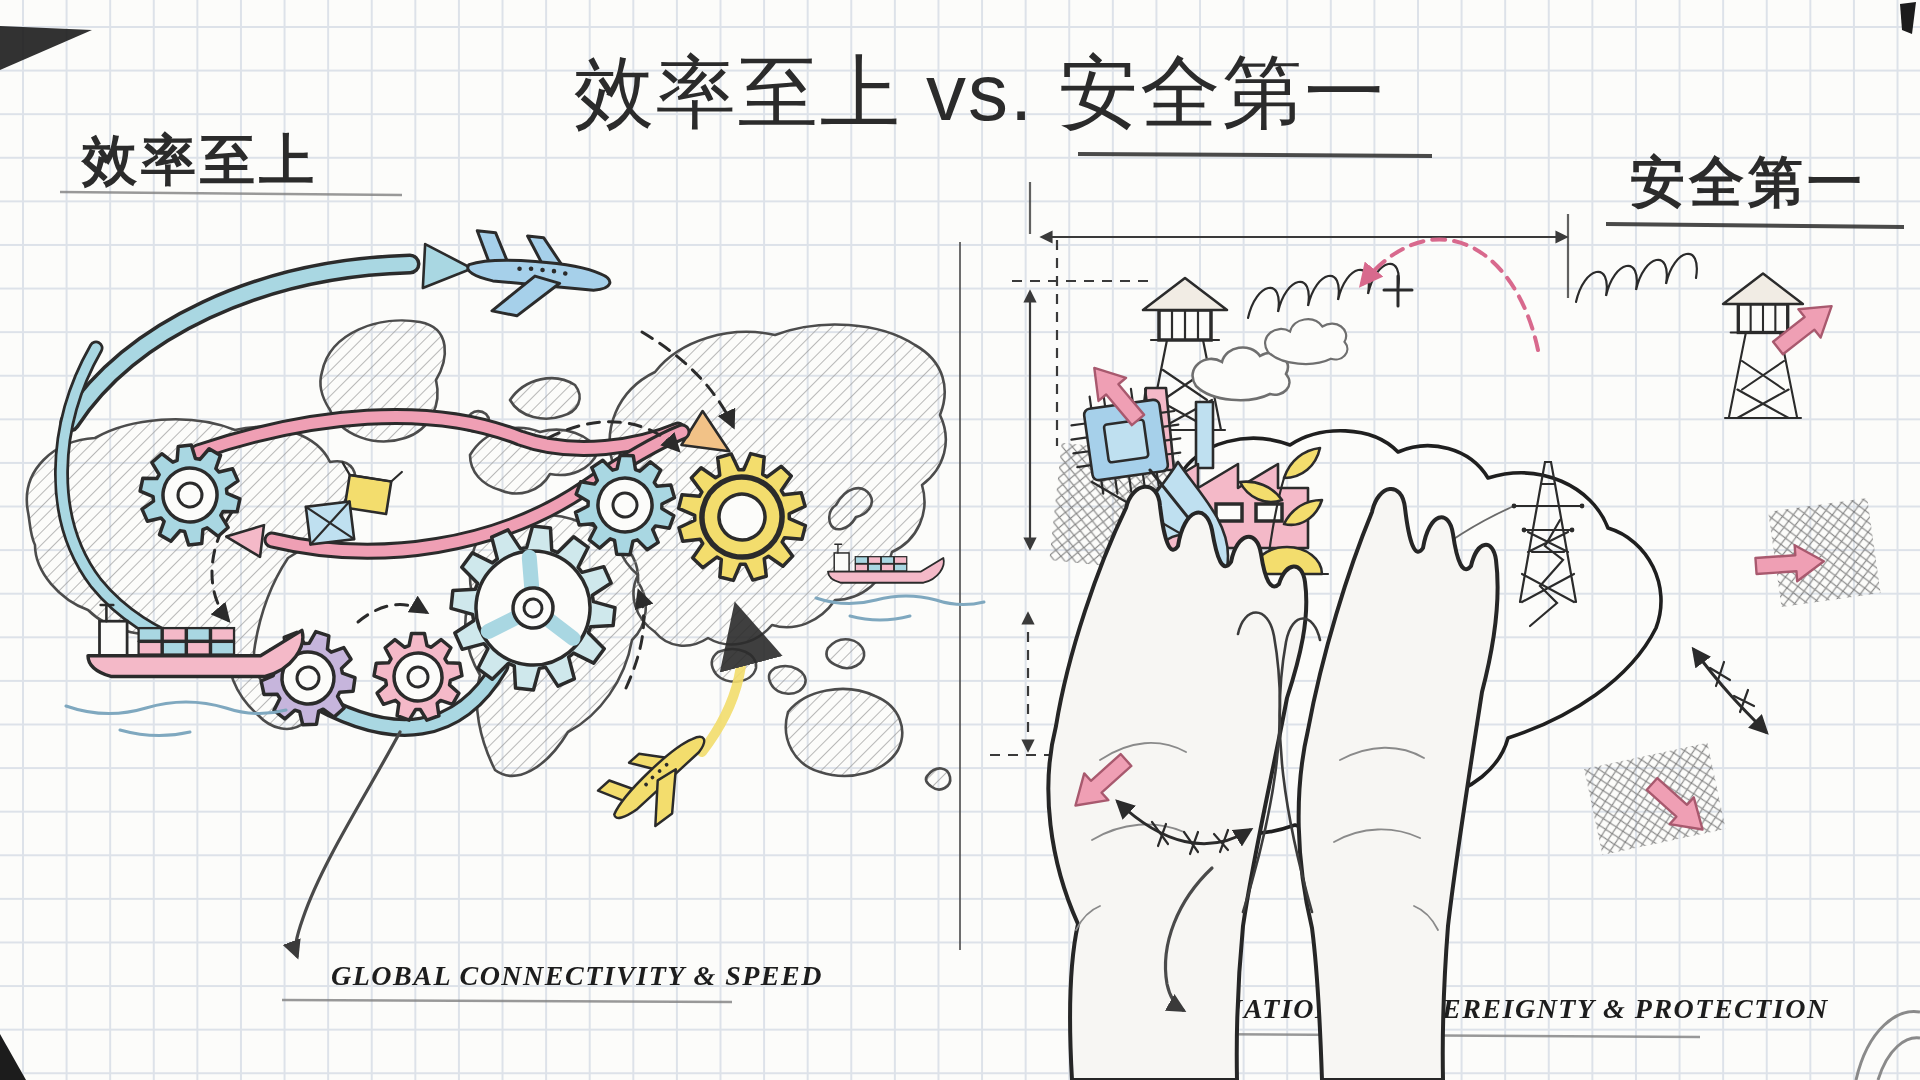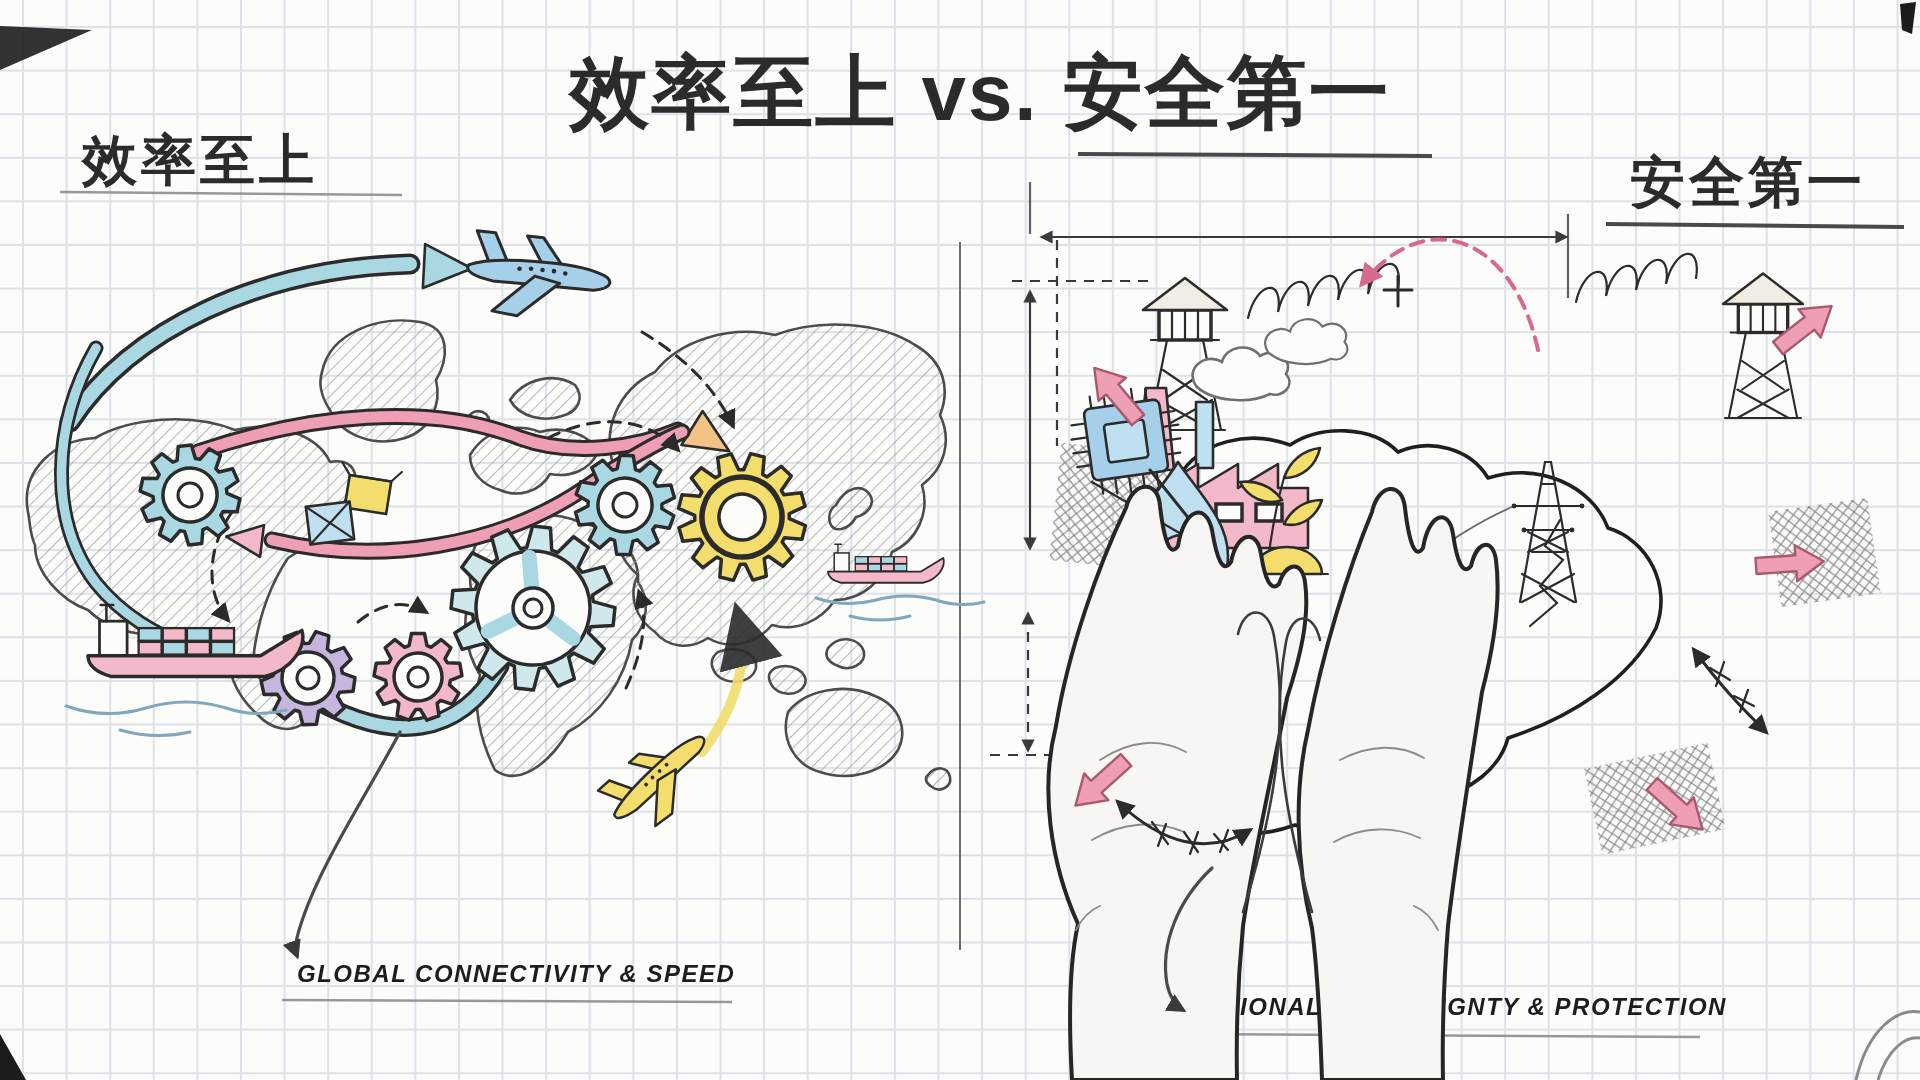--- a/index.html
+++ b/index.html
@@ -3,26 +3,26 @@
 <meta charset="utf-8">
 <style>
   html,body{margin:0;padding:0;}
   .canvas{position:relative;width:1920px;height:1080px;overflow:hidden;
     background-color:var(--c-paper,#fcfcfa);
     background-image:linear-gradient(to right,var(--c-grid,#dde2e9) 1.5px,transparent 1.5px),
                      linear-gradient(to bottom,var(--c-grid,#dde2e9) 1.5px,transparent 1.5px);
     background-size:43.6px 43.6px;background-position:22px 26px;
     font-family:"Liberation Sans",sans-serif;color:var(--c-ink,#2b2b2b);}
   .title{position:absolute;left:0;top:40px;width:100%;text-align:center;
-    font-size:80px;font-weight:700;letter-spacing:2px;padding-left:40px;box-sizing:border-box;}
+    font-size:80px;font-weight:400;letter-spacing:2px;padding-left:40px;box-sizing:border-box;}
   .side-label{position:absolute;font-weight:800;font-size:55px;letter-spacing:4px;}
   .label-left{left:82px;top:124px;}
   .label-right{left:1630px;top:146px;}
-  .caption{position:absolute;font-style:italic;font-weight:600;font-size:24px;
-    letter-spacing:1.5px;color:#1d1d1d;font-family:Liberation Sans, sans-serif;white-space:nowrap;}
+  .caption{position:absolute;font-style:italic;font-weight:600;font-size:28px;
+    letter-spacing:1.5px;color:#1d1d1d;font-family:Liberation Serif, serif;white-space:nowrap;margin-left:34px;}
   .cap-left{left:297px;top:960px;}
   .cap-right{left:1188px;top:993px;}
   svg{position:absolute;left:0;top:0;}
   
   .ink{stroke:var(--c-ink,#2b2b2b);fill:none;stroke-width:3;stroke-linecap:round;stroke-linejoin:round;}
   .ink2{stroke:var(--c-ink,#2b2b2b);fill:none;stroke-width:2.2;stroke-linecap:round;}
   .dsh{stroke:var(--c-ink,#2b2b2b);fill:none;stroke-width:3;stroke-dasharray:12 9;stroke-linecap:round;}
   .dshp{stroke:var(--c-rosedeep,#d8698d);fill:none;stroke-width:4;stroke-dasharray:13 9;stroke-linecap:round;}
   .dim{stroke:#3a3a3a;fill:none;stroke-width:2.2;}
   .dimd{stroke:#3a3a3a;fill:none;stroke-width:2.2;stroke-dasharray:10 8;}

